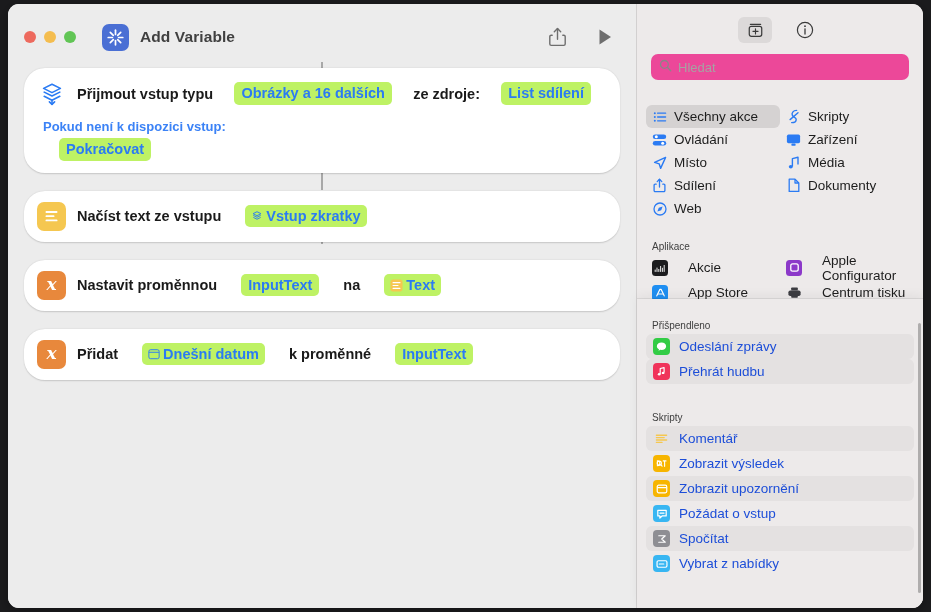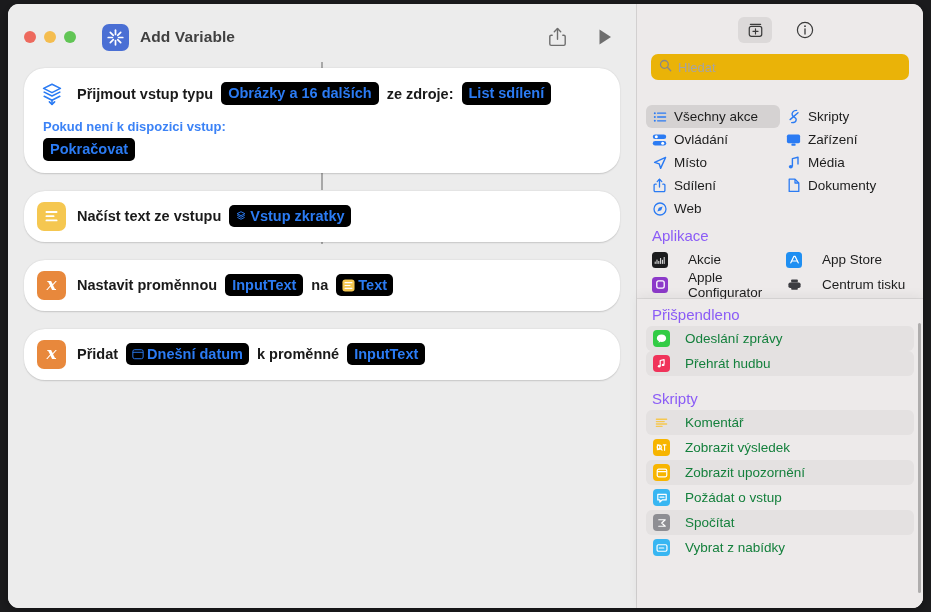--- a/index.html
+++ b/index.html
@@ -128,27 +128,27 @@
     font-size: 14.5px;
     font-weight: 700;
     color: #1a1a1a;
     letter-spacing: 0;
   }
 
   .token {
     display: inline-flex;
     align-items: center;
     gap: 3px;
-    background: #000000;
+    background: #bef264;
     color: #2b7bf3;
     font-size: 14.5px;
     font-weight: 700;
     border-radius: 5px;
     padding: 2px 6px;
-    margin: 0 0px;
+    margin: 0 16px;
     line-height: 1.28;
     vertical-align: middle;
   }
   .token.novar { padding: 2px 7px; }
   .gap { display: inline-block; width: 8px; }
 
   .tok-ico { display: inline-flex; align-items: center; }
 
   .sublabel {
     font-size: 13px;
@@ -178,21 +178,21 @@
   .sb-tb-btn {
     width: 34px; height: 26px;
     border-radius: 6px;
     display: flex; align-items: center; justify-content: center;
   }
   .sb-tb-btn.active { background: #dcd9d9; }
 
   #search {
     margin: 2px 14px 9px 14px;
     height: 26px;
-    background: #eab308;
+    background: #ec4899;
     border-radius: 7px;
     display: flex;
     align-items: center;
     padding: 0 8px;
     gap: 6px;
   }
   #search input {
     border: none; outline: none; background: transparent;
     font-family: inherit; font-size: 13px; color: #333;
     width: 100%;
@@ -213,24 +213,25 @@
     height: 23px;
     padding: 0 6px;
     border-radius: 6px;
     font-size: 13.5px;
     color: #1d1d1d;
   }
   .cat.sel { background: #d5d2d2; }
   .cat .ci { width: 15px; display: flex; justify-content: center; align-items: center; flex: none; }
 
   .sec-head {
-    font-size: 15px;
-    color: #8b5cf6;
+    font-size: 10px;
+    color: #404040;
     font-weight: 400;
     padding: 7px 15px 3px 15px;
+    margin-top: 14px;
   }
 
   .app-grid {
     display: grid;
     grid-template-columns: 1fr 1fr;
     padding: 0 9px;
   }
   .app-item {
     display: flex; align-items: center; gap: 20px;
     height: 25px; padding: 0 6px;
@@ -245,24 +246,24 @@
   
   #overlay {
     position: absolute;
     left: 0; right: 0;
     top: 295px; bottom: 0;
     background: #edeaea;
     box-shadow: 0 -0.5px 0 rgba(0,0,0,.14), 0 -4px 10px rgba(0,0,0,.05);
   }
   .alist { padding: 0 9px; }
   .arow {
-    display: flex; align-items: center; gap: 15px;
+    display: flex; align-items: center; gap: 9px;
     height: 25px; padding: 0 7px;
     border-radius: 6px;
-    font-size: 13.5px; color: #15803d;
+    font-size: 13.5px; color: #1d4ed8;
   }
   .arow.alt { background: #e4e1e1; }
   .atile {
     width: 17px; height: 17px; border-radius: 4px; flex: none;
     display: flex; align-items: center; justify-content: center;
     position: relative; overflow: hidden;
   }
 
   #sb-scroll {
     position: absolute;
@@ -595,35 +596,35 @@
               <line x1="5.8" y1="8.4" x2="5.8" y2="10.5"></line>
               <line x1="7.6" y1="5.4" x2="7.6" y2="10.5"></line>
               <line x1="9.4" y1="7.2" x2="9.4" y2="10.5"></line>
               <line x1="11.2" y1="4.4" x2="11.2" y2="10.5"></line>
             </g>
           </svg>
         </span>
         <span>Akcie</span>
       </div>
       <div class="app-item">
+        <span class="app-tile" style="background:#8c39c9;">
+          <svg width="13" height="13" viewBox="0 0 14 14">
+            <rect x="3" y="3" width="8" height="8" rx="2" fill="none" stroke="#ffffff" stroke-width="1.4"></rect>
+          </svg>
+        </span>
+        <span>Apple Configurator</span>
+      </div>
+      <div class="app-item">
         <span class="app-tile" style="background:#1f8ff2;">
           <svg width="13" height="13" viewBox="0 0 14 14">
             <path d="M3 10.6 L6.4 3.6 L7.6 3.6 L11 10.6" fill="none" stroke="#ffffff" stroke-width="1.3" stroke-linecap="round" stroke-linejoin="round"></path>
             <line x1="4.4" y1="8.6" x2="9.6" y2="8.6" stroke="#ffffff" stroke-width="1.2" stroke-linecap="round"></line>
           </svg>
         </span>
         <span>App Store</span>
-      </div>
-      <div class="app-item">
-        <span class="app-tile" style="background:#8c39c9;">
-          <svg width="13" height="13" viewBox="0 0 14 14">
-            <rect x="3" y="3" width="8" height="8" rx="2" fill="none" stroke="#ffffff" stroke-width="1.4"></rect>
-          </svg>
-        </span>
-        <span>Apple Configurator</span>
       </div>
       <div class="app-item">
         <span class="app-tile" style="background:transparent;">
           <svg width="15" height="15" viewBox="0 0 15 15">
             <rect x="1.4" y="5.4" width="12.2" height="5.6" rx="1.8" fill="#3d3d42"></rect>
             <rect x="4.2" y="2.6" width="6.6" height="3" rx="0.7" fill="#3d3d42"></rect>
             <rect x="4.2" y="9.6" width="6.6" height="3.2" rx="0.7" fill="#3d3d42"></rect>
           </svg>
         </span>
         <span>Centrum tisku</span>

